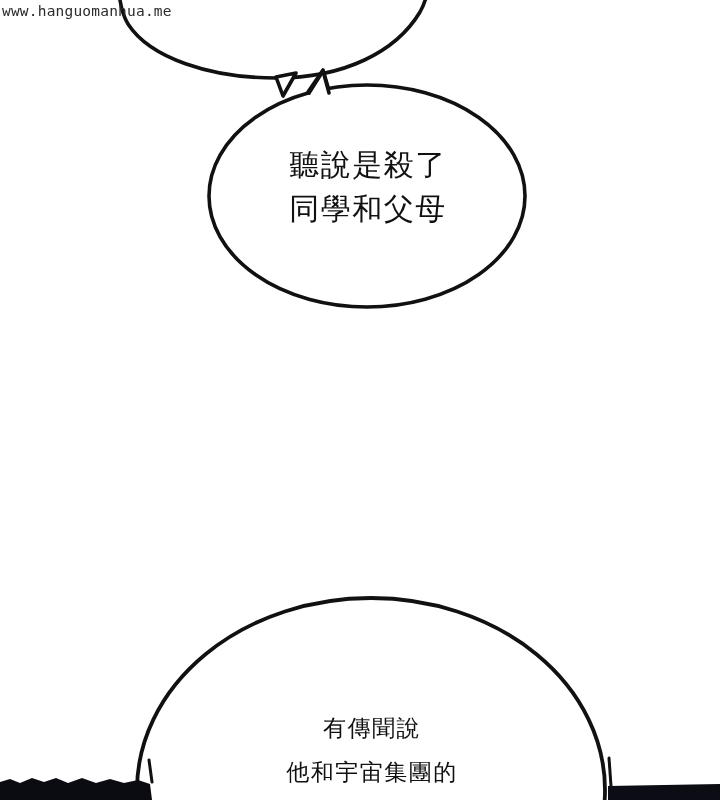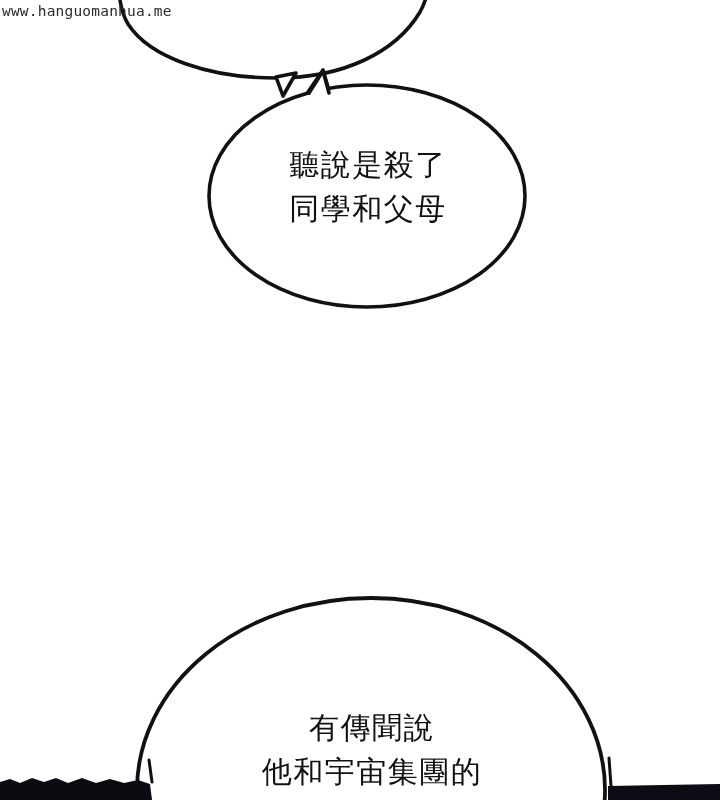--- a/index.html
+++ b/index.html
@@ -67,21 +67,21 @@
     width: 316px;
     font-size: 30px;
     line-height: 44px;
     letter-spacing: 1.5px;
   }
   
   #text-bubble-bottom {
     left: 138px;
     top: 706px;
     width: 468px;
-    font-size: 30px;
+    font-size: 23px;
     line-height: 44px;
     letter-spacing: 1.5px;
   }
 </style>
 </head>
 <body>
 
 <div id="panel">
 
   <svg id="panel-svg" viewBox="0 0 720 800" xmlns="http://www.w3.org/2000/svg">

